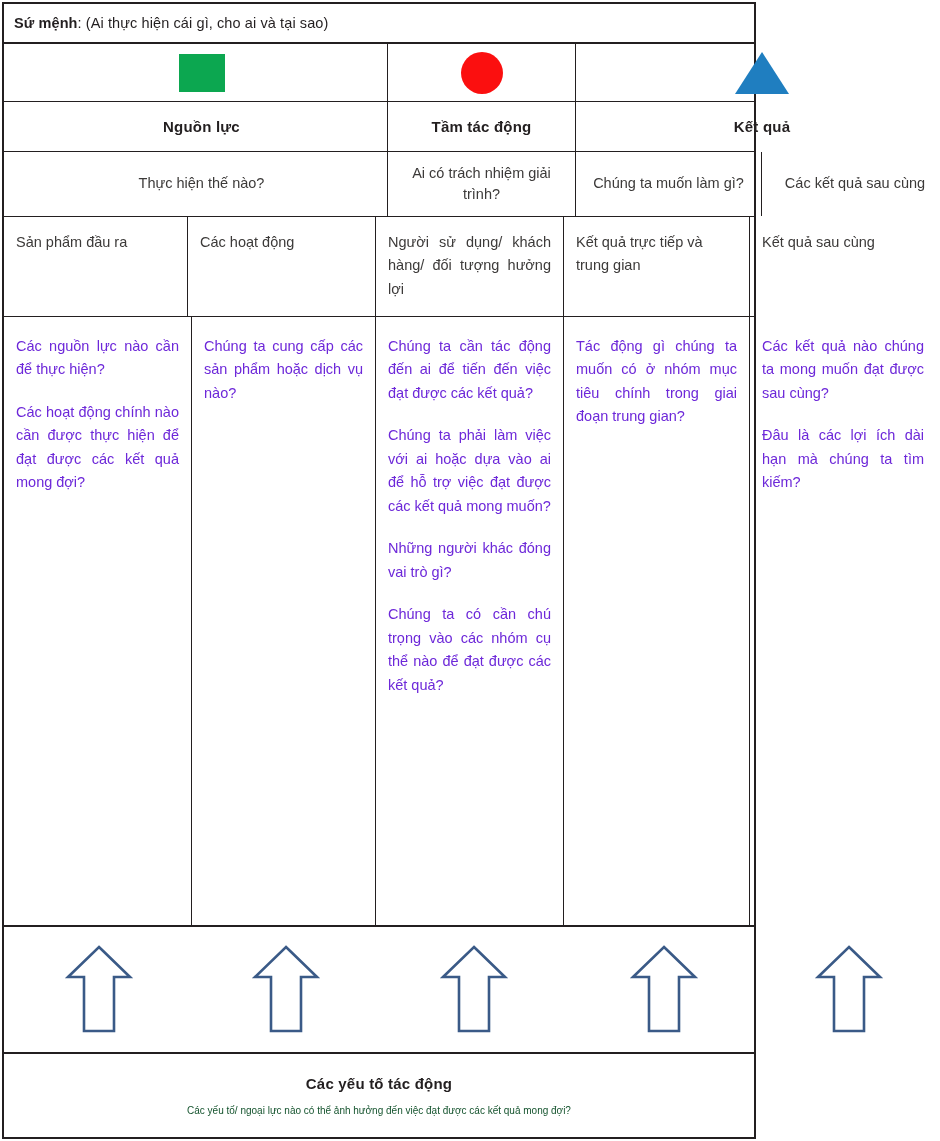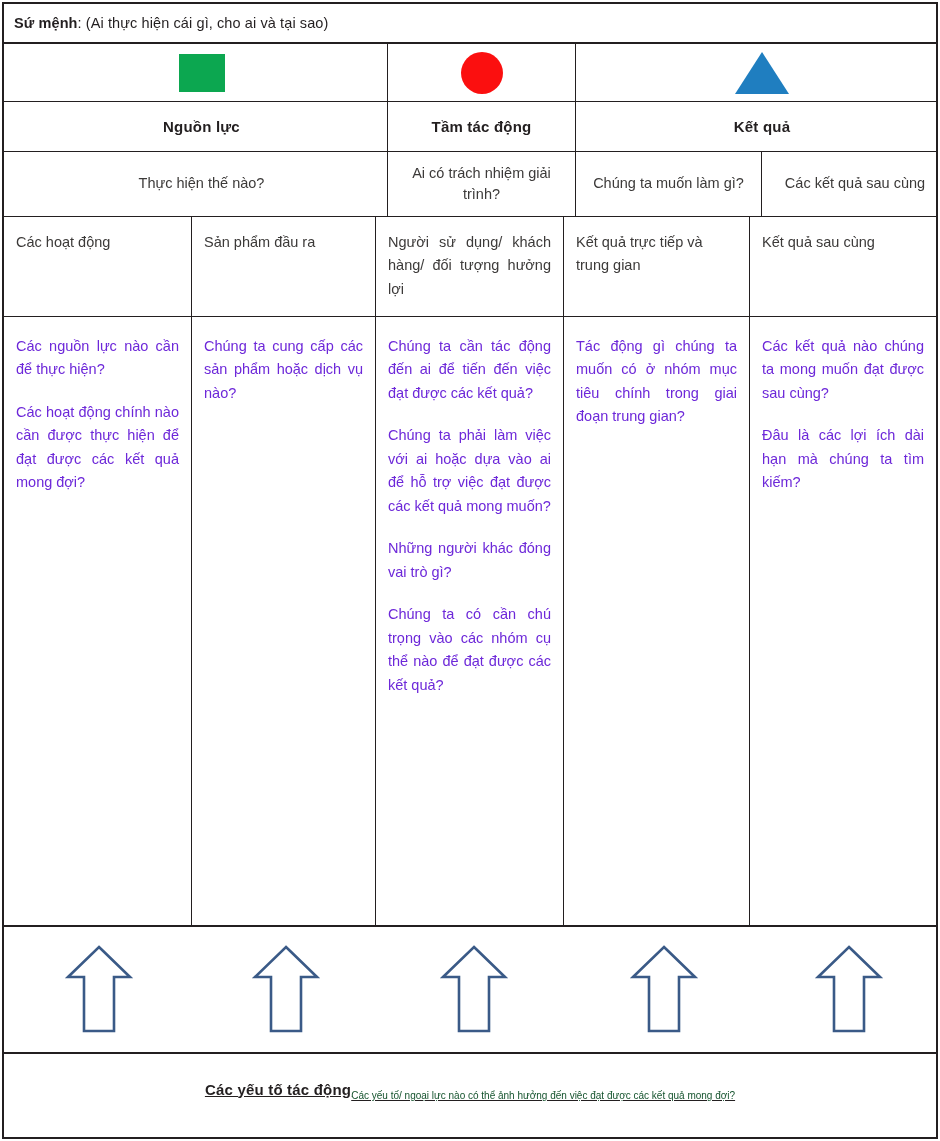--- a/index.html
+++ b/index.html
@@ -20,21 +20,21 @@
     height: 1141px;
     box-sizing: border-box;
     background: #ffffff;
     overflow: hidden;
   }
 
   .frame {
     position: absolute;
     left: 2px;
     top: 2px;
-    width: 936px;
+    width: 754px;
     height: 1137px;
     box-sizing: border-box;
     border: 2px solid #231f20;
     display: flex;
     flex-direction: column;
   }
 
   
   .mission-row {
     flex: 0 0 40px;
@@ -182,24 +182,23 @@
   }
   .arrow {
     position: absolute;
     top: 16px;
   }
 
   
   .footer-row {
     flex: 0 0 83px;
     display: flex;
-    flex-direction: row;
+    flex-direction: column;
     align-items: center;
     justify-content: center;
-    text-decoration: underline;
   }
   .footer-title {
     font-weight: bold;
     font-size: 15px;
     letter-spacing: .2px;
     margin-bottom: 13px;
   }
   .footer-sub {
     font-size: 10px;
     color: #14532d;
@@ -248,25 +247,25 @@
       </div>
       <div class="cell c-res1 question-cell">
         <div class="question-text">Chúng ta muốn làm gì?</div>
       </div>
       <div class="cell c-res2 question-cell">
         <div class="question-text">Các kết quả sau cùng</div>
       </div>
     </div>
 
     <div class="grid-row labels-row">
+      <div class="cell c-out label-cell">
+        <div class="label-text">Sản phẩm đầu ra</div>
+      </div>
       <div class="cell c-act label-cell">
         <div class="label-text">Các hoạt động</div>
-      </div>
-      <div class="cell c-out label-cell">
-        <div class="label-text">Sản phẩm đầu ra</div>
       </div>
       <div class="cell c-reach label-cell">
         <div class="label-text justify">Người sử dụng/ khách hàng/ đối tượng hưởng lợi</div>
       </div>
       <div class="cell c-res1 label-cell">
         <div class="label-text">Kết quả trực tiếp và trung gian</div>
       </div>
       <div class="cell c-res2 label-cell">
         <div class="label-text">Kết quả sau cùng</div>
       </div>

